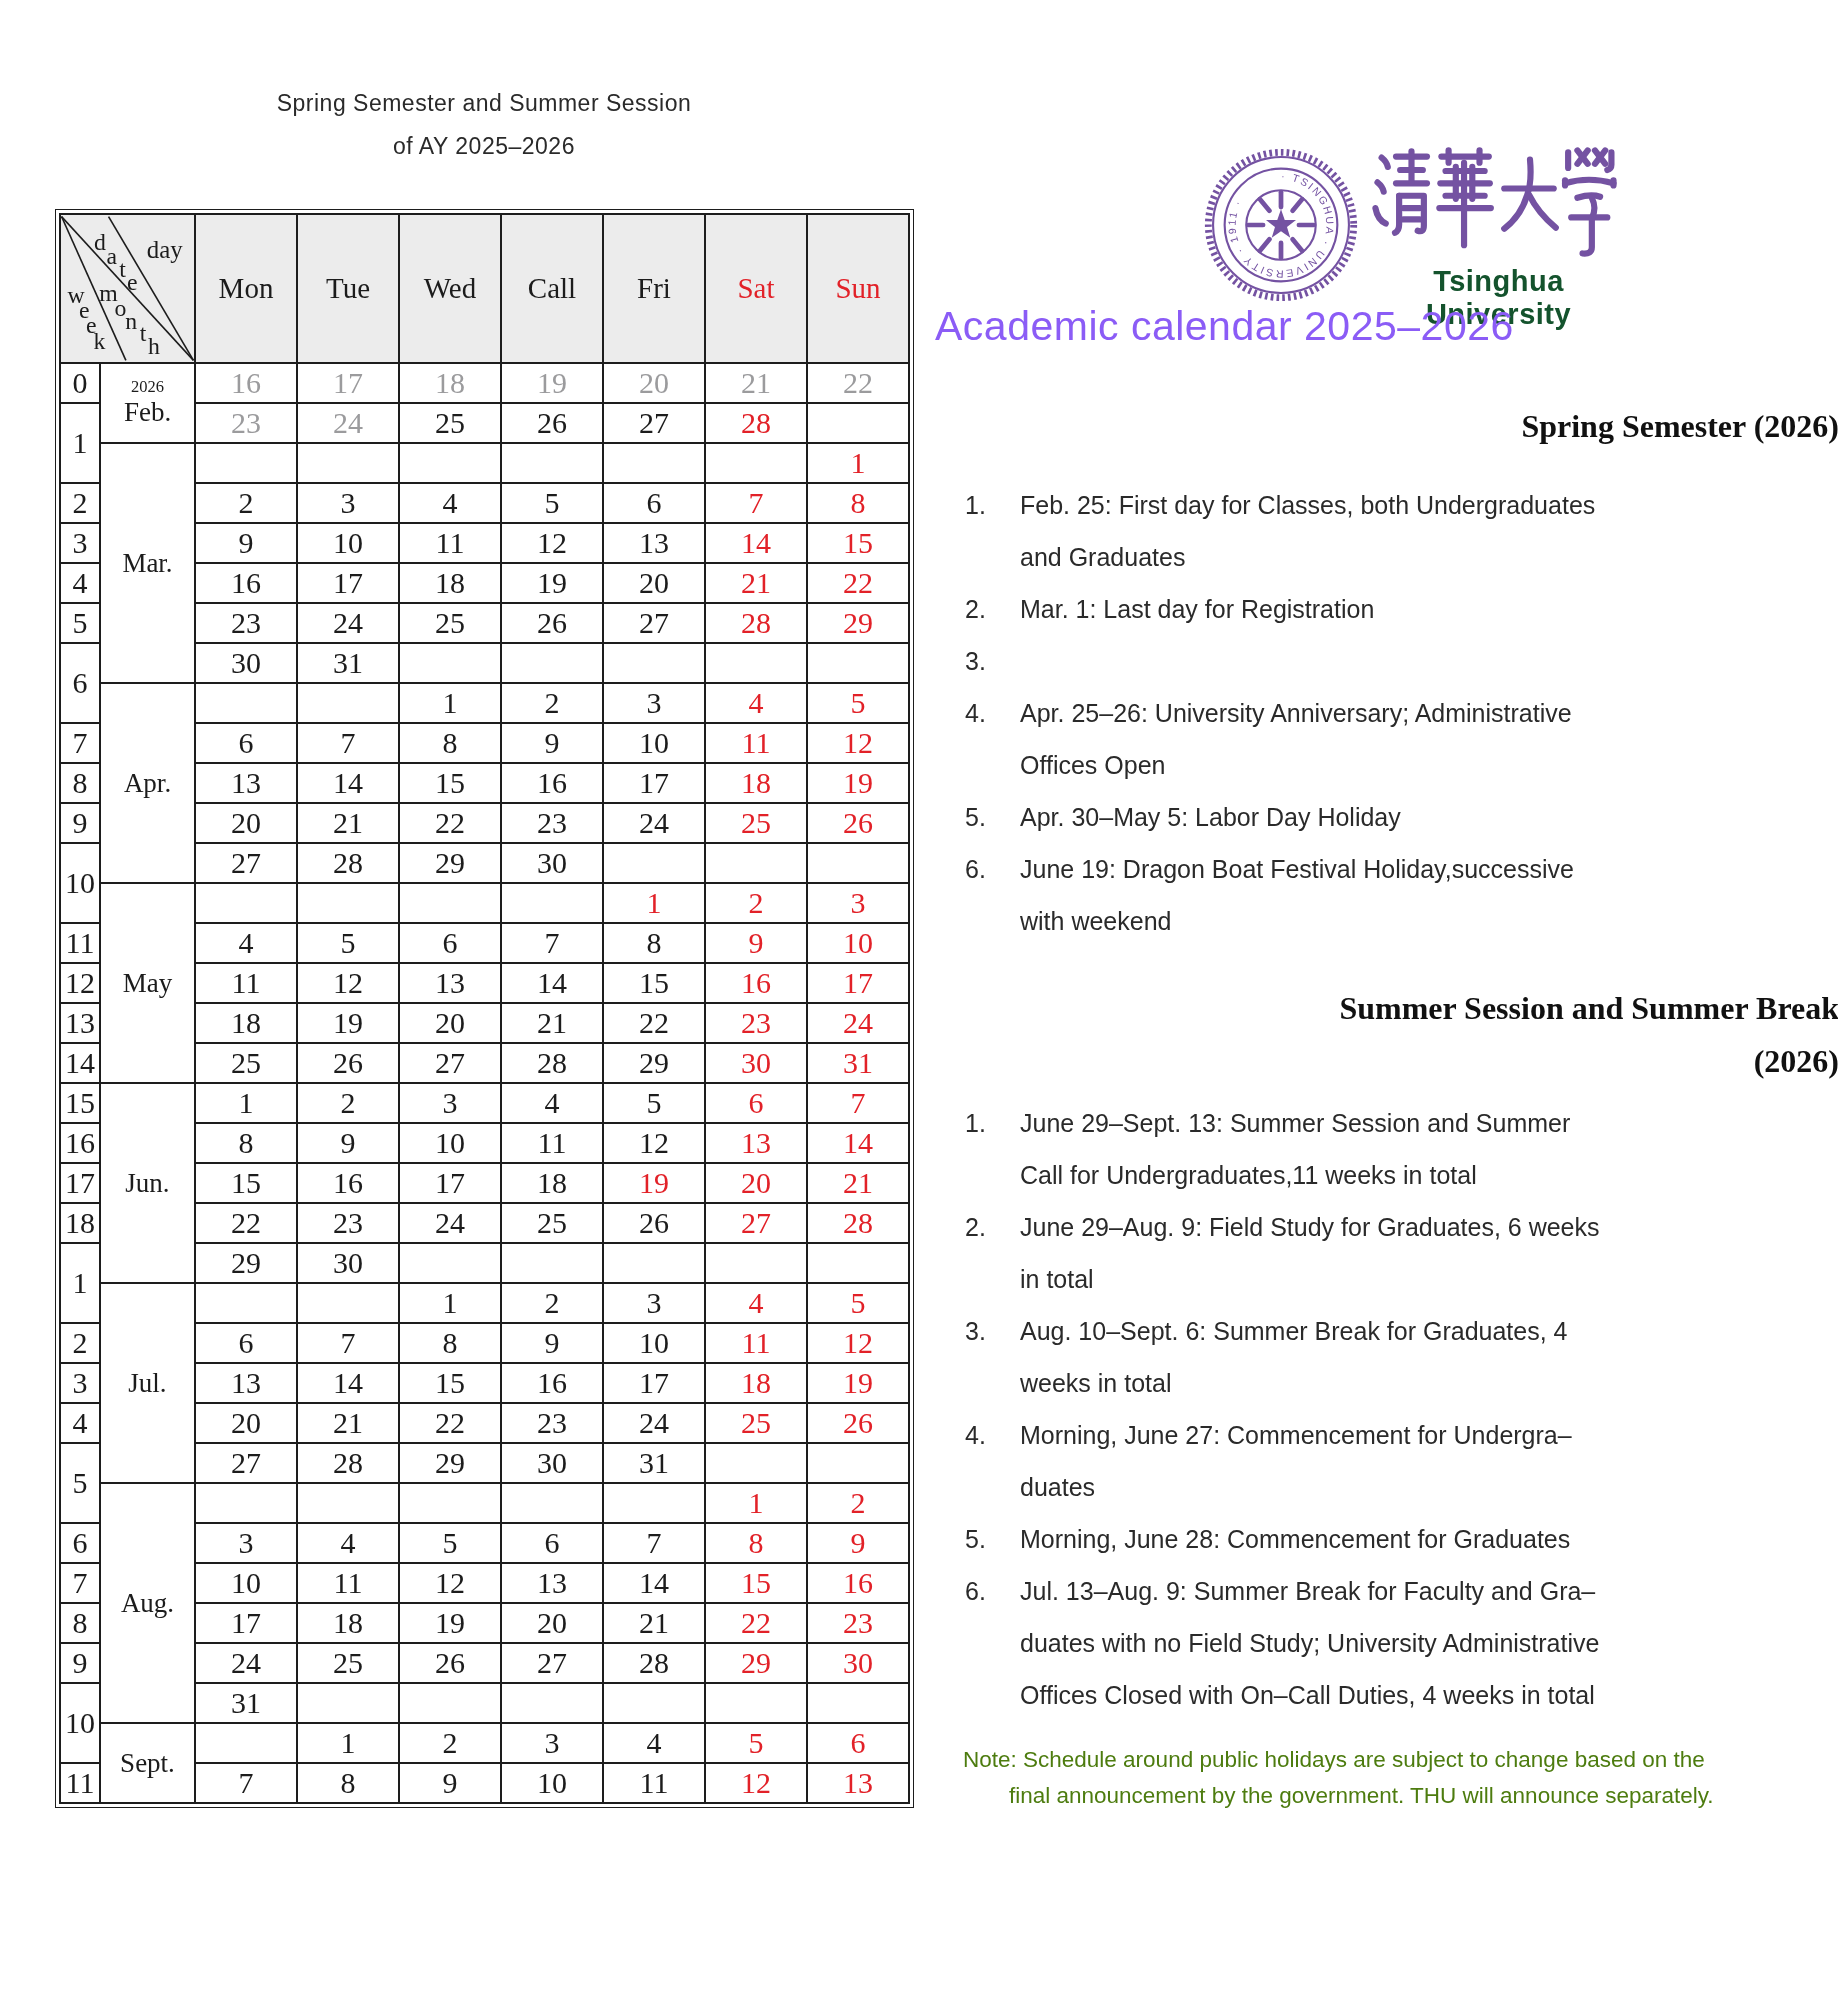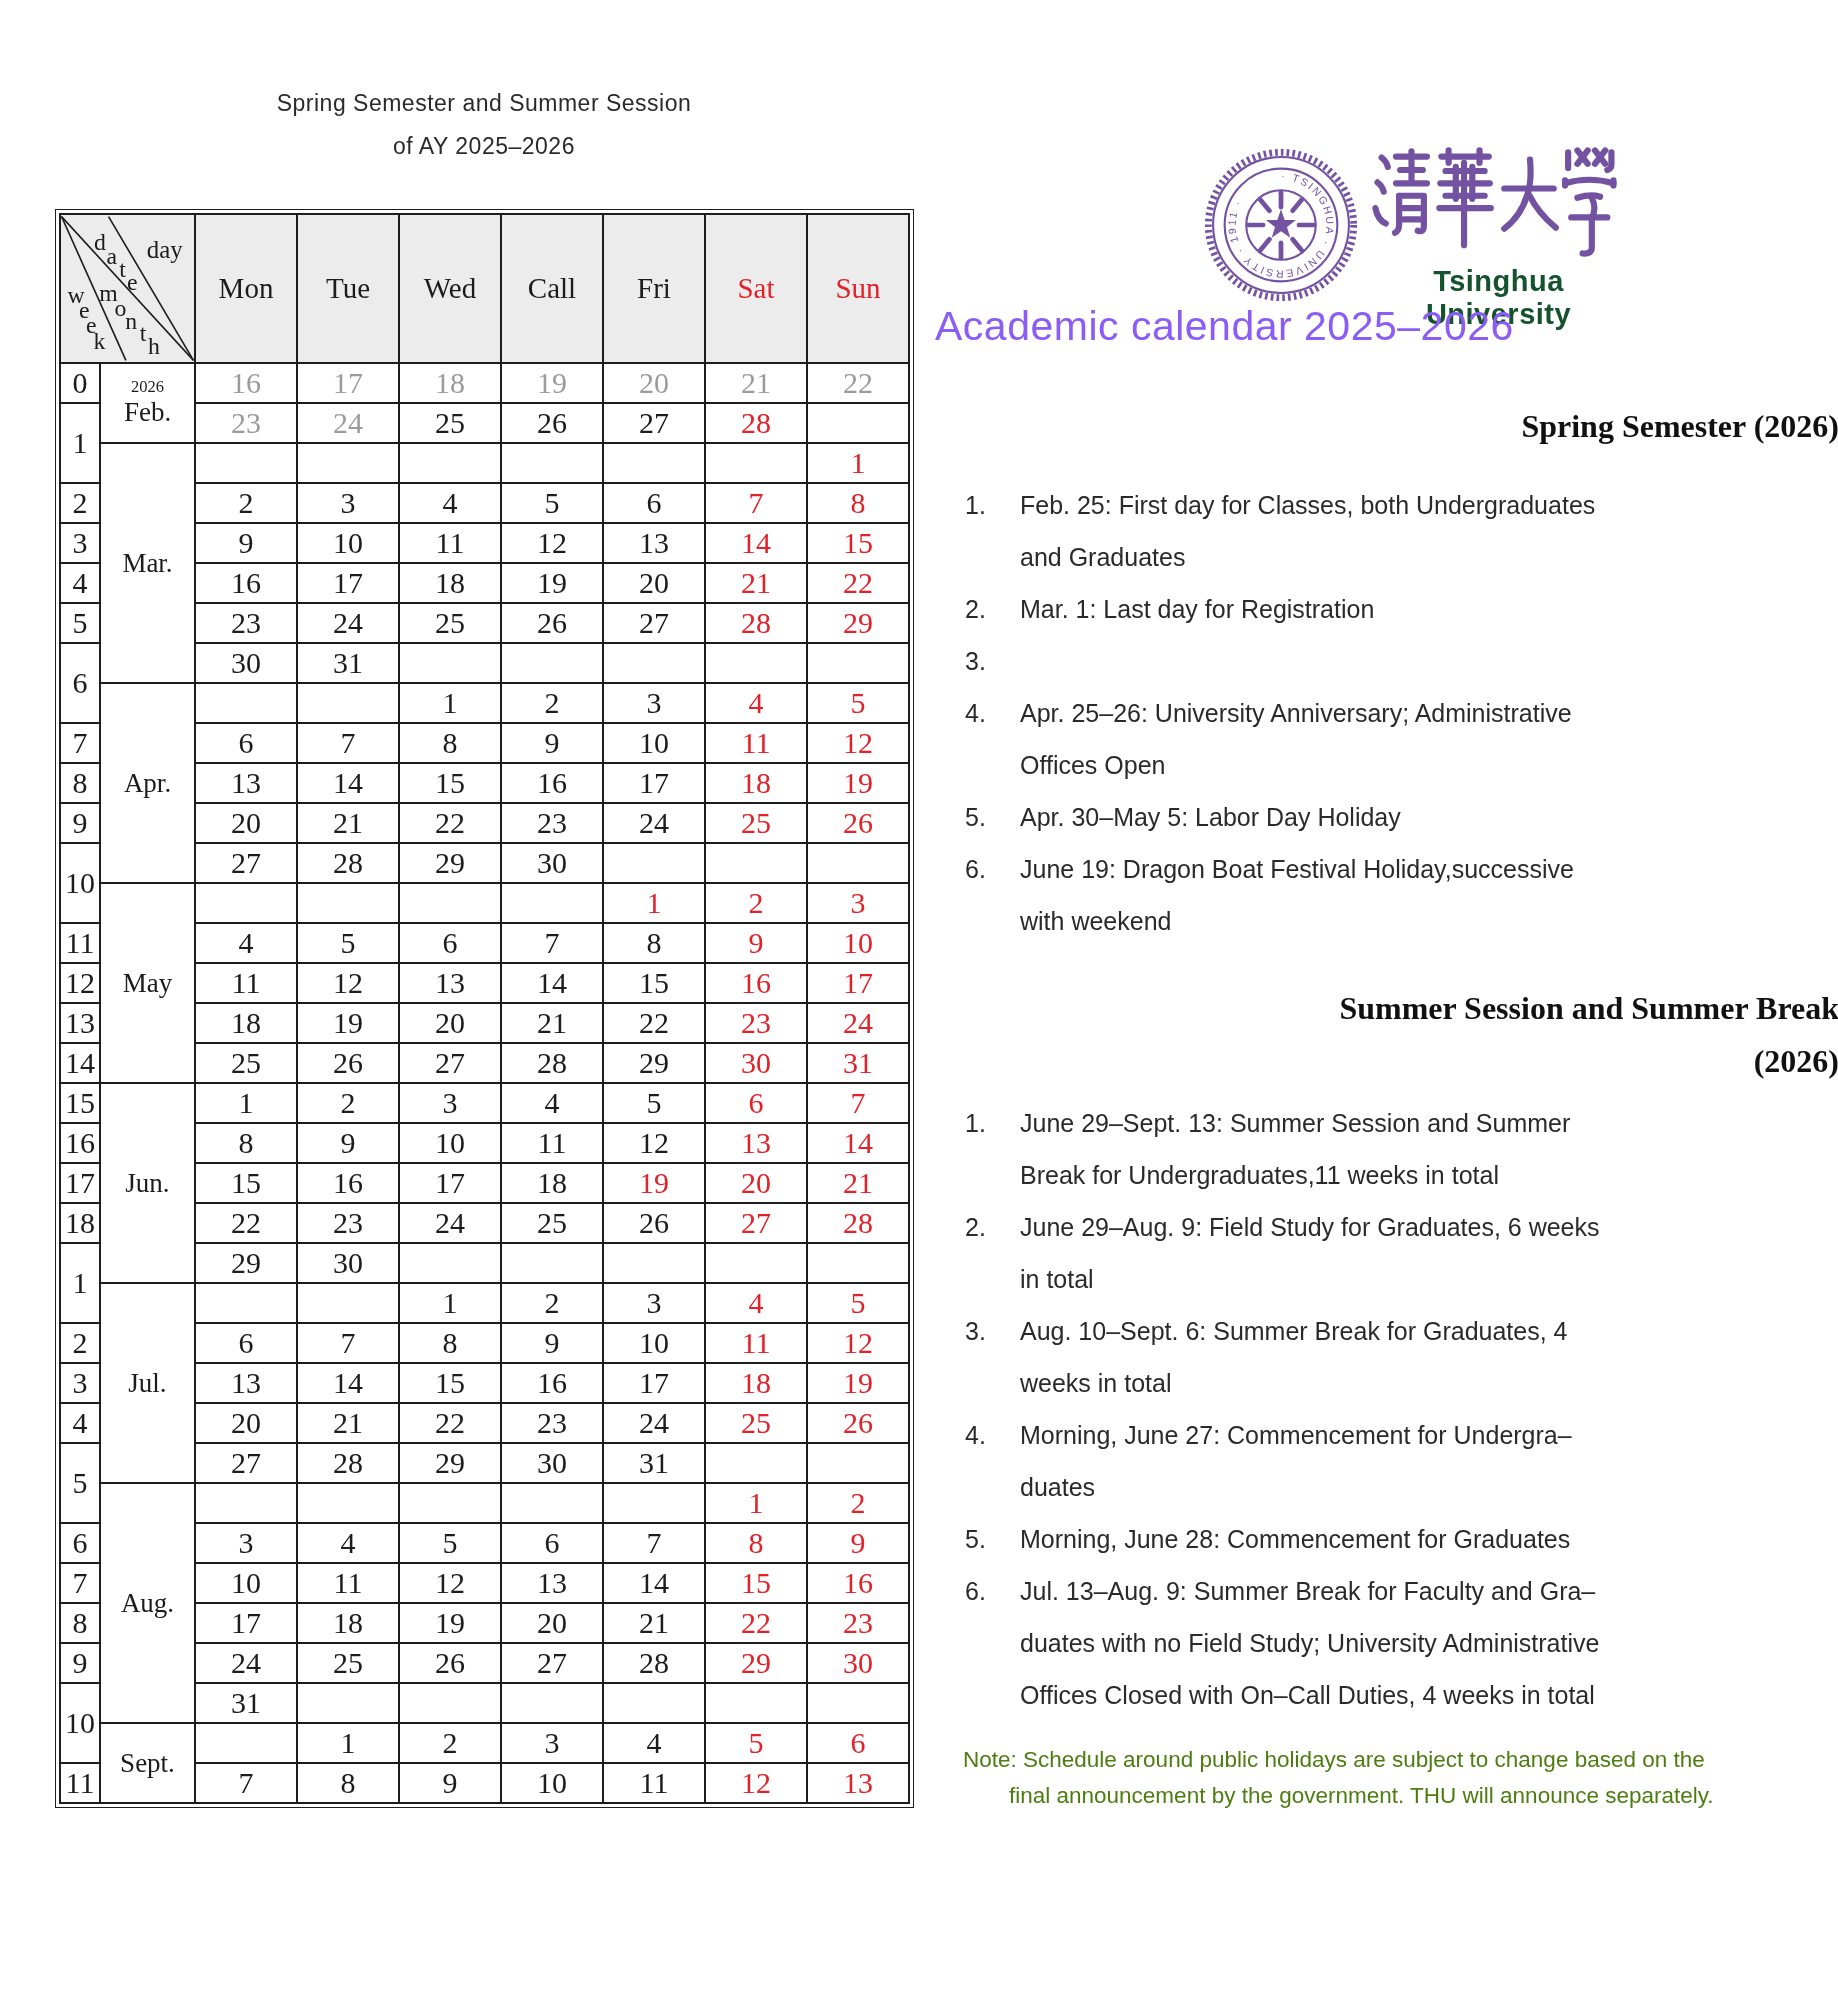--- a/index.html
+++ b/index.html
@@ -595,21 +595,21 @@
 
 <div id="summer-title" class="sec-title">
   <div>Summer Session and Summer Break</div>
   <div>(2026)</div>
 </div>
 <div id="summer-list" class="list">
     <div class="li">
       <div class="num">1.</div>
       <div class="litext">
         <div>June 29–Sept. 13: Summer Session and Summer</div>
-        <div>Break for Undergraduates,11 weeks in total</div>
+        <div>Call for Undergraduates,11 weeks in total</div>
       </div>
     </div>
     <div class="li">
       <div class="num">2.</div>
       <div class="litext">
         <div>June 29–Aug. 9: Field Study for Graduates, 6 weeks</div>
         <div>in total</div>
       </div>
     </div>
     <div class="li">

